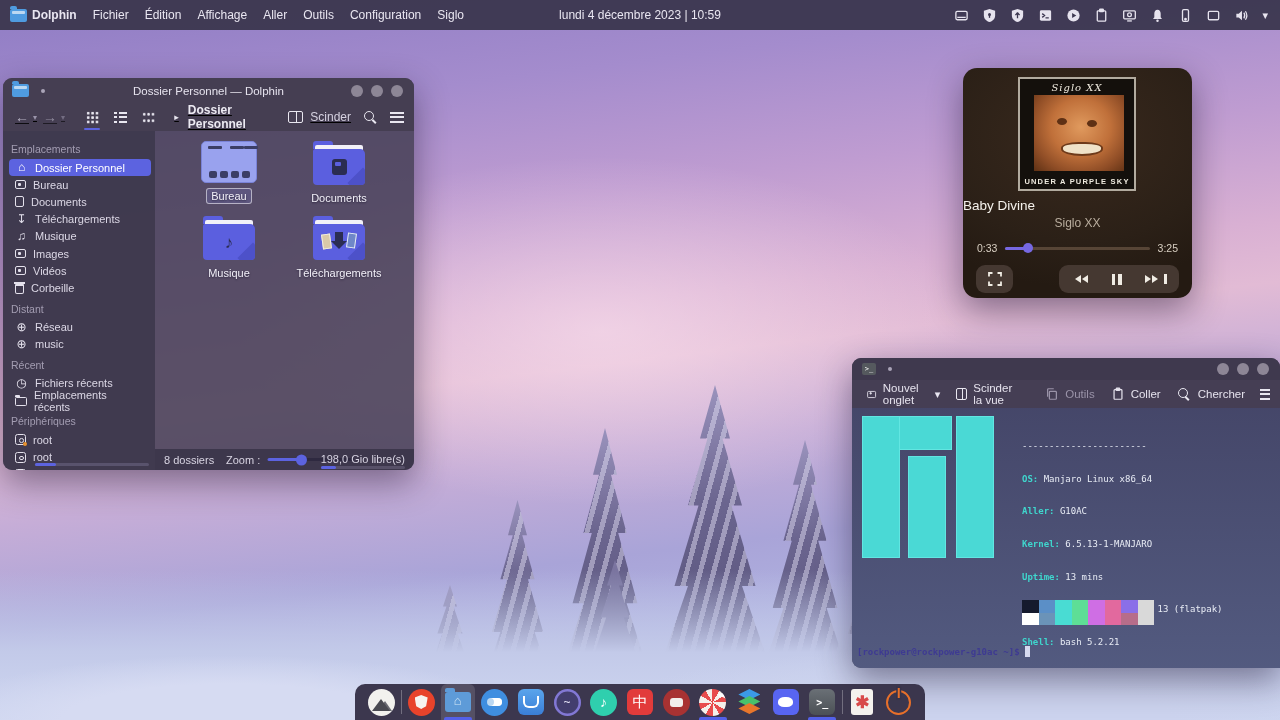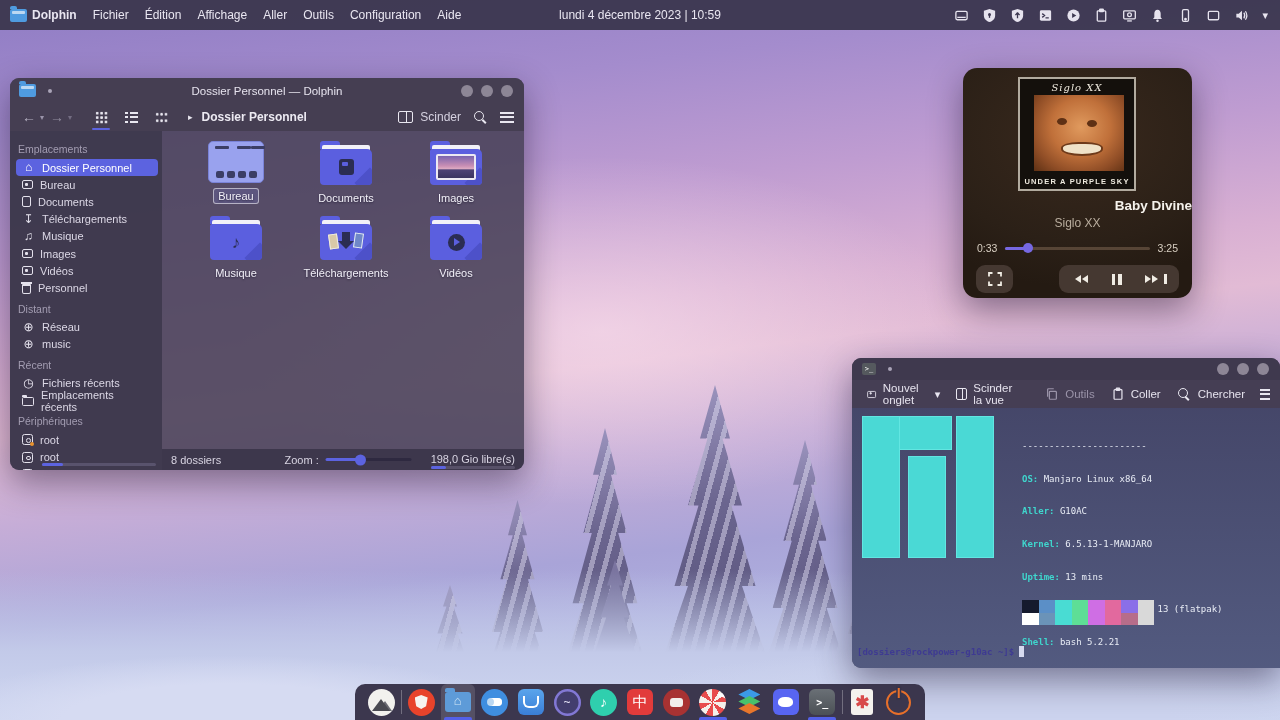--- a/index.html
+++ b/index.html
@@ -38,21 +38,21 @@
 
   
   .win { position:absolute; border-radius:9px; box-shadow:0 12px 34px rgba(20,10,40,.45); overflow:hidden; }
   .titlebar { height:25px; display:flex; align-items:center; position:relative; color:#e6e3ee; font-size:11.5px; }
   .title-center { position:absolute; left:0; right:0; text-align:center; pointer-events:none; }
   .win-btns { margin-left:auto; display:flex; gap:8px; padding-right:11px; z-index:2; }
   .win-btn { width:12px; height:12px; border-radius:50%; background:#8d8696; }
   .tdot { width:4px; height:4px; border-radius:50%; background:#aaa4b8; margin-left:12px; }
 
   
-  #dolphin { left:10px; top:78px; width:514px; height:392px; background:rgba(72,65,88,.88); }
+  #dolphin { left:3px; top:78px; width:411px; height:392px; background:rgba(72,65,88,.88);text-decoration:underline; }
   #dolphin .titlebar { background:rgba(69,62,82,.98); }
   #d-toolbar { height:28px; background:rgba(69,62,82,.98); display:flex; align-items:center; color:#d5d1e0; font-size:12px; padding:0 10px; gap:4px; }
   .nav-arrow { font-size:14px; color:#cfcbdc; padding:0 2px; }
   .nav-caret { font-size:8px; color:#9a94aa; margin-left:-2px; }
   .viewbtn { width:24px; height:22px; display:flex; align-items:center; justify-content:center; position:relative; margin:0 1px; }
   .viewbtn.active::after { content:""; position:absolute; left:3px; right:3px; bottom:-2px; height:2px; background:#5c63e0; border-radius:1px; }
   .ico-grid { width:13px; height:13px; background-image:radial-gradient(circle,#e9e7f0 1.2px,transparent 1.4px); background-size:4.4px 4.4px; }
   .ico-list { width:13px; height:11px; background:
       linear-gradient(#e9e7f0,#e9e7f0) 0 0/3px 2px no-repeat, linear-gradient(#e9e7f0,#e9e7f0) 5px 0/8px 2px no-repeat,
       linear-gradient(#e9e7f0,#e9e7f0) 0 4.5px/3px 2px no-repeat, linear-gradient(#e9e7f0,#e9e7f0) 5px 4.5px/8px 2px no-repeat,
@@ -137,21 +137,21 @@
   
   #media { left:963px; top:68px; width:229px; height:230px; border-radius:14px;
     background:radial-gradient(ellipse 200px 150px at 50% 30%, #39291d 0%, #2b2017 70%, #241a12 100%); }
   #album { position:absolute; left:55px; top:9px; width:118px; height:114px; border:2px solid #b2ab9f; background:#14100c; overflow:hidden; }
   #album .face { position:absolute; left:14px; top:16px; right:10px; bottom:18px;
     background:radial-gradient(ellipse at 52% 42%, #e09a5e 0%, #c0703a 45%, #8f4d26 75%, #5e3014 100%); }
   #album .face::before { content:""; position:absolute; left:26%; top:30%; width:10px; height:7px; border-radius:50%; background:#5e3014; box-shadow:30px 2px 0 #5e3014; }
   #album .face::after { content:""; position:absolute; left:30%; top:62%; width:38px; height:10px; border-radius:50% 50% 60% 60%; background:#f0e2c8; border:2px solid #6e3a1a; }
   #album .art-top { position:absolute; top:3px; left:0; right:0; text-align:center; color:#efeadf; font-size:10px; font-style:italic; letter-spacing:1px; font-family:"DejaVu Serif",serif; }
   #album .art-bottom { position:absolute; bottom:3px; left:0; right:0; text-align:center; color:#efeadf; font-size:7.5px; font-weight:bold; letter-spacing:1.2px; }
-  #m-title { position:absolute; top:130px; left:0; right:0; text-align:right; color:#f5f2ec; font-size:13.5px; font-weight:bold; }
+  #m-title { position:absolute; top:130px; left:0; right:0; text-align:left; color:#f5f2ec; font-size:13.5px; font-weight:normal; }
   #m-artist { position:absolute; top:148px; left:0; right:0; text-align:center; color:#b9ad9e; font-size:12px; }
   #m-progress { position:absolute; top:174px; left:14px; right:14px; display:flex; align-items:center; gap:8px; color:#d8cfc2; font-size:10.5px; }
   #m-progress .slider { flex:1; background:#574536; }
   #m-progress .fill { background:#7668e2; }
   #m-progress .knob { background:#7668e2; width:10px; height:10px; }
   .m-btn { position:absolute; background:#453831; border-radius:9px; display:flex; align-items:center; justify-content:center; }
   #m-full { left:13px; top:197px; width:37px; height:28px; }
   #m-ctrl { right:13px; top:197px; width:120px; height:28px; display:flex; justify-content:space-around; align-items:center; }
   .tri-l { width:0; height:0; border:4.5px solid transparent; border-right:6px solid #f0ece4; display:inline-block; }
   .tri-r { width:0; height:0; border:4.5px solid transparent; border-left:6px solid #f0ece4; display:inline-block; }
@@ -232,21 +232,21 @@
 
 <div id="panel">
   <span class="mini-folder"></span>
   <span class="app-name">Dolphin</span>
   <span class="menu-item">Fichier</span>
   <span class="menu-item">Édition</span>
   <span class="menu-item">Affichage</span>
   <span class="menu-item">Aller</span>
   <span class="menu-item">Outils</span>
   <span class="menu-item">Configuration</span>
-  <span class="menu-item">Aide</span>
+  <span class="menu-item">Siglo</span>
   <span id="clock">lundi 4 décembre 2023 | 10:59</span>
   <div id="tray">
     <span>
         <svg width="15" height="15" viewBox="0 0 16 16" fill="none" stroke="#e6e3ee" stroke-width="1.4">
           <rect x="2" y="3.5" width="12" height="9" rx="1.5"></rect>
           <line x1="3.5" y1="10" x2="12.5" y2="10"></line>
         </svg>
       </span>
     <span>
         <svg width="15" height="15" viewBox="0 0 16 16" fill="#e6e3ee">
@@ -376,21 +376,21 @@
       <div class="side-item">
           <span class="mi mi-rect"></span>
           <span>Images</span>
         </div>
       <div class="side-item">
           <span class="mi mi-rect"></span>
           <span>Vidéos</span>
         </div>
       <div class="side-item">
           <span class="mi mi-trash"></span>
-          <span>Personnel</span>
+          <span>Corbeille</span>
         </div>
       <div class="side-header">Distant</div>
       <div class="side-item">
           <span class="side-ico">⊕</span>
           <span>Réseau</span>
         </div>
       <div class="side-item">
           <span class="side-ico">⊕</span>
           <span>music</span>
         </div>
@@ -625,21 +625,21 @@
           <span style="background-color: rgb(107, 147, 184);"></span>
           <span style="background-color: rgb(73, 220, 211);"></span>
           <span style="background-color: rgb(94, 222, 150);"></span>
           <span style="background-color: rgb(207, 110, 228);"></span>
           <span style="background-color: rgb(226, 105, 158);"></span>
           <span style="background-color: rgb(183, 109, 138);"></span>
           <span style="background-color: rgb(217, 217, 217);"></span>
       </div>
     </div>
     <div id="prompt-line">
-      <span>[dossiers@rockpower-g10ac ~]$</span><span class="cursor"></span>
+      <span>[rockpower@rockpower-g10ac ~]$</span><span class="cursor"></span>
     </div>
   </div>
 </div>
 
 <div id="dock">
   <span class="dock-item">
       <span class="dk-circle dk-launcher"></span>
     </span>
   <span class="dock-sep"></span>
   <span class="dock-item">

